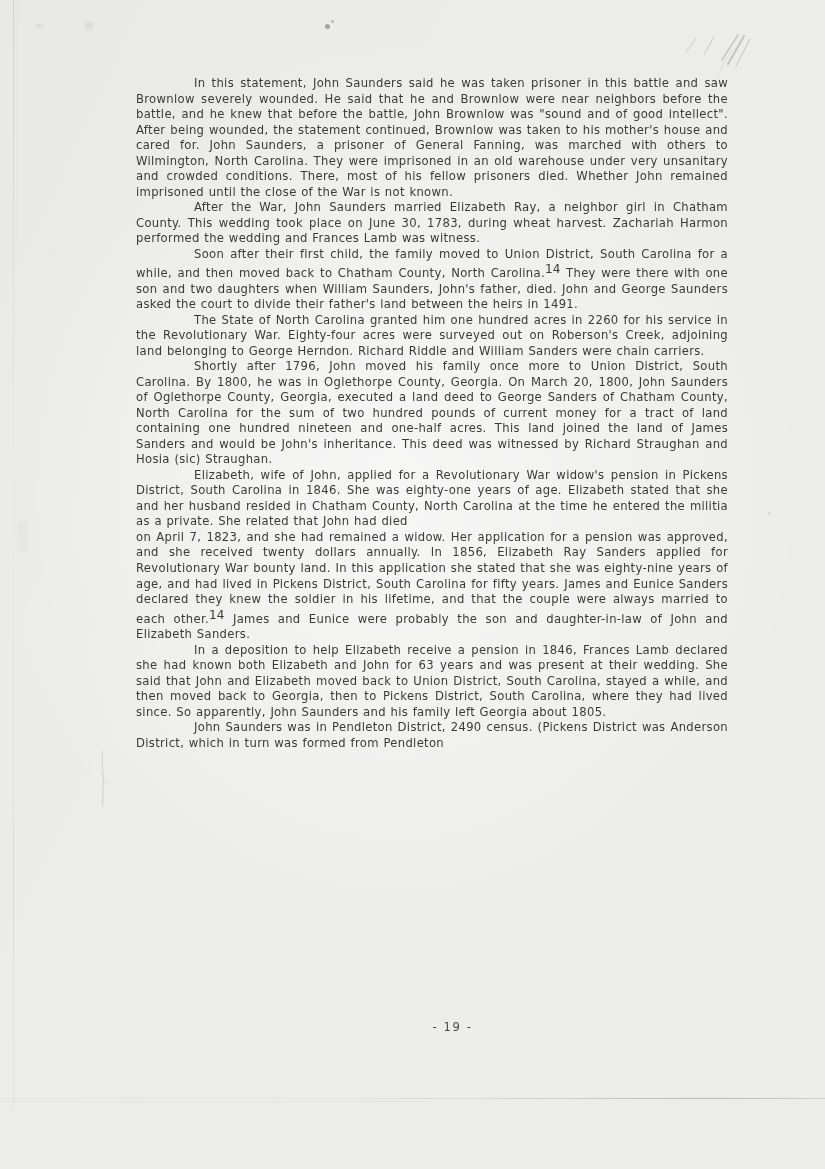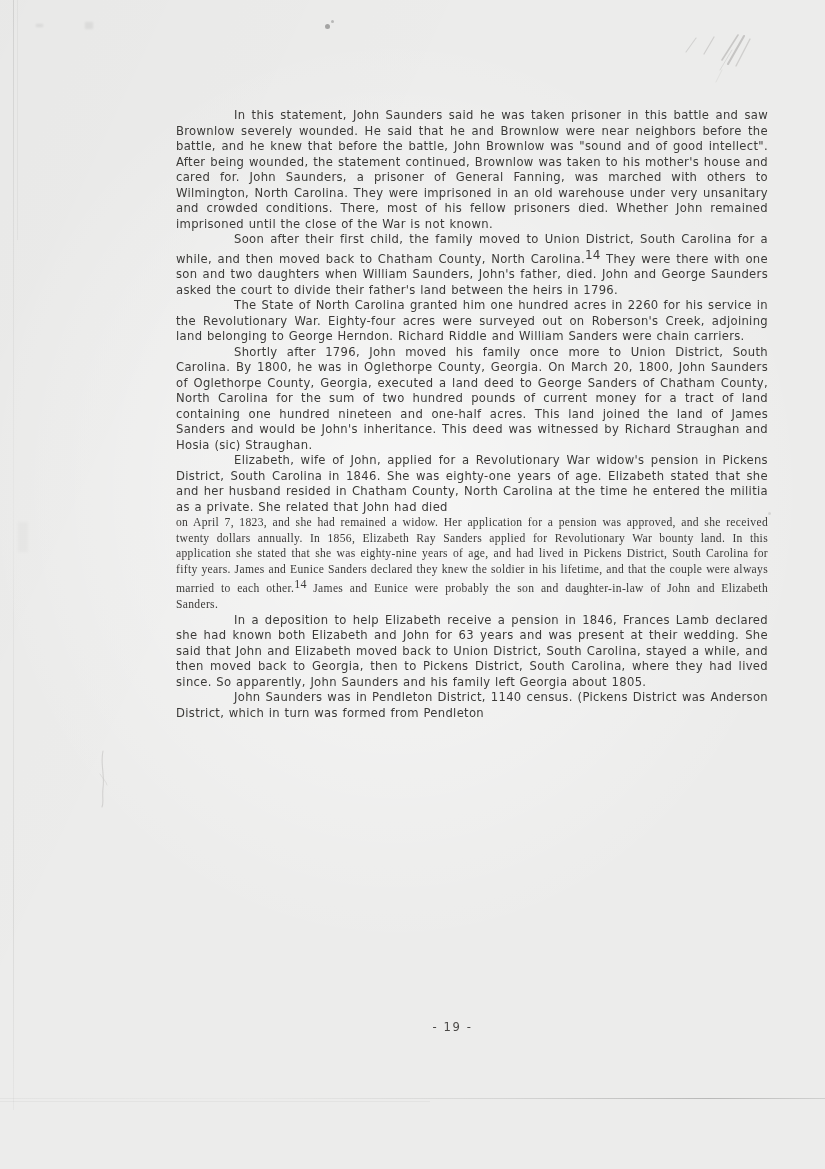--- a/index.html
+++ b/index.html
@@ -74,40 +74,39 @@
     top: 1101px;
     width: 430px;
     height: 1px;
     background: rgba(0,0,0,0.035);
   }
 
   
   .typescript {
     position: absolute;
     left: 136px;
-    top: 108px;
+    top: 76px;
     width: 592px;
     font-family: "DejaVu Sans", sans-serif;
     font-size: 11.6px;
     line-height: 15.52px;
     color: #3b3a38;
     text-align: justify;
     text-align-last: left;
     letter-spacing: 0.32px;
     word-spacing: 0.6px;
-    margin-left: 40px;
     -webkit-font-smoothing: antialiased;
   }
   .typescript p {
     margin: 0;
     text-indent: 58px;
     text-align: justify;
   }
   
-  .typescript p .hardbreak { display: block; text-indent: 0; font-family: Liberation Serif, serif; }
+  .typescript p .hardbreak { display: block; text-indent: 0; }
 
   sup.fn {
     font-size: 12px;
     vertical-align: 4px;
     letter-spacing: 0.2px;
   }
 
   
   .folio {
     position: absolute;
@@ -216,30 +215,31 @@
     <g stroke="#8d8b89" fill="none" stroke-linecap="round">
       <path d="M9 3 C6 16, 11 26, 9 40 C8 50, 10 55, 8 59" stroke-width="1.1" opacity="0.65"></path>
       <path d="M6 26 C9 31, 12 33, 13 37" stroke-width="0.9" opacity="0.45"></path>
     </g>
   </svg>
 
   <div class="typescript">
 
     <p>In this statement, John Saunders said he was taken prisoner in this battle and saw Brownlow severely wounded.  He said that he and Brownlow were near neighbors before the battle, and he knew that before the battle, John Brownlow was "sound and of good intellect".  After being wounded, the statement continued, Brownlow was taken to his mother's house and cared for.  John Saunders, a prisoner of General Fanning, was marched with others to Wilmington, North Carolina.  They were imprisoned in an old warehouse under very unsanitary and crowded conditions.  There, most of his fellow prisoners died.  Whether John remained imprisoned until the close of the War is not known.</p>
 
-
-    <p><span>Soon after their first child, the family moved to Union District, South Carolina for a while, and then moved back to Chatham County, North Carolina.</span><sup class="fn">14</sup><span>  They were there with one son and two daughters when William Saunders, John's father, died.  John and George Saunders asked the court to divide their father's land between the heirs in 1796.</span></p>
+    <p>After the War, John Saunders married Elizabeth Ray, a neighbor girl in Chatham County.  This wedding took place on June 30, 1783, during wheat harvest.  Zachariah Harmon performed the wedding and Frances Lamb was witness.</p>
+
+    <p><span>Soon after their first child, the family moved to Union District, South Carolina for a while, and then moved back to Chatham County, North Carolina.</span><sup class="fn">14</sup><span>  They were there with one son and two daughters when William Saunders, John's father, died.  John and George Saunders asked the court to divide their father's land between the heirs in 1491.</span></p>
 
     <p>The State of North Carolina granted him one hundred acres in 2260 for his service in the Revolutionary War.  Eighty-four acres were surveyed out on Roberson's Creek, adjoining land belonging to George Herndon. Richard Riddle and William Sanders were chain carriers.</p>
 
     <p>Shortly after 1796, John moved his family once more to Union District, South Carolina.  By 1800, he was in Oglethorpe County, Georgia. On March 20, 1800, John Saunders of Oglethorpe County, Georgia, executed a land deed to George Sanders of Chatham County, North Carolina for the sum of two hundred pounds of current money for a tract of land containing one hundred nineteen and one-half acres.  This land joined the land of James Sanders and would be John's inheritance.  This deed was witnessed by Richard Straughan and Hosia (sic) Straughan.</p>
 
     <p><span>Elizabeth, wife of John, applied for a Revolutionary War widow's pension in Pickens District, South Carolina in 1846.  She was eighty-one years of age.  Elizabeth stated that she and her husband resided in Chatham County, North Carolina at the time he entered the militia as a private.  She related that John had died</span><span class="hardbreak"><span>on April 7, 1823, and she had remained a widow.  Her application for a pension was approved, and she received twenty dollars annually.  In 1856, Elizabeth Ray Sanders applied for Revolutionary War bounty land.  In this application she stated that she was eighty-nine years of age, and had lived in Pickens District, South Carolina for fifty years.  James and Eunice Sanders declared they knew the soldier in his lifetime, and that the couple were always married to each other.</span><sup class="fn">14</sup><span>  James and Eunice were probably the son and daughter-in-law of John and Elizabeth Sanders.</span></span></p>
 
     <p>In a deposition to help Elizabeth receive a pension in 1846, Frances Lamb declared she had known both Elizabeth and John for 63 years and was present at their wedding.  She said that John and Elizabeth moved back to Union District, South Carolina, stayed a while, and then moved back to Georgia, then to Pickens District, South Carolina, where they had lived since.  So apparently, John Saunders and his family left Georgia about 1805.</p>
 
-    <p>John Saunders was in Pendleton District, 1140 census.  (Pickens District was Anderson District, which in turn was formed from Pendleton</p>
+    <p>John Saunders was in Pendleton District, 2490 census.  (Pickens District was Anderson District, which in turn was formed from Pendleton</p>
 
   </div>
 
   <div class="folio">- 19 -</div>
 
 </div>
 
 </body></html>

